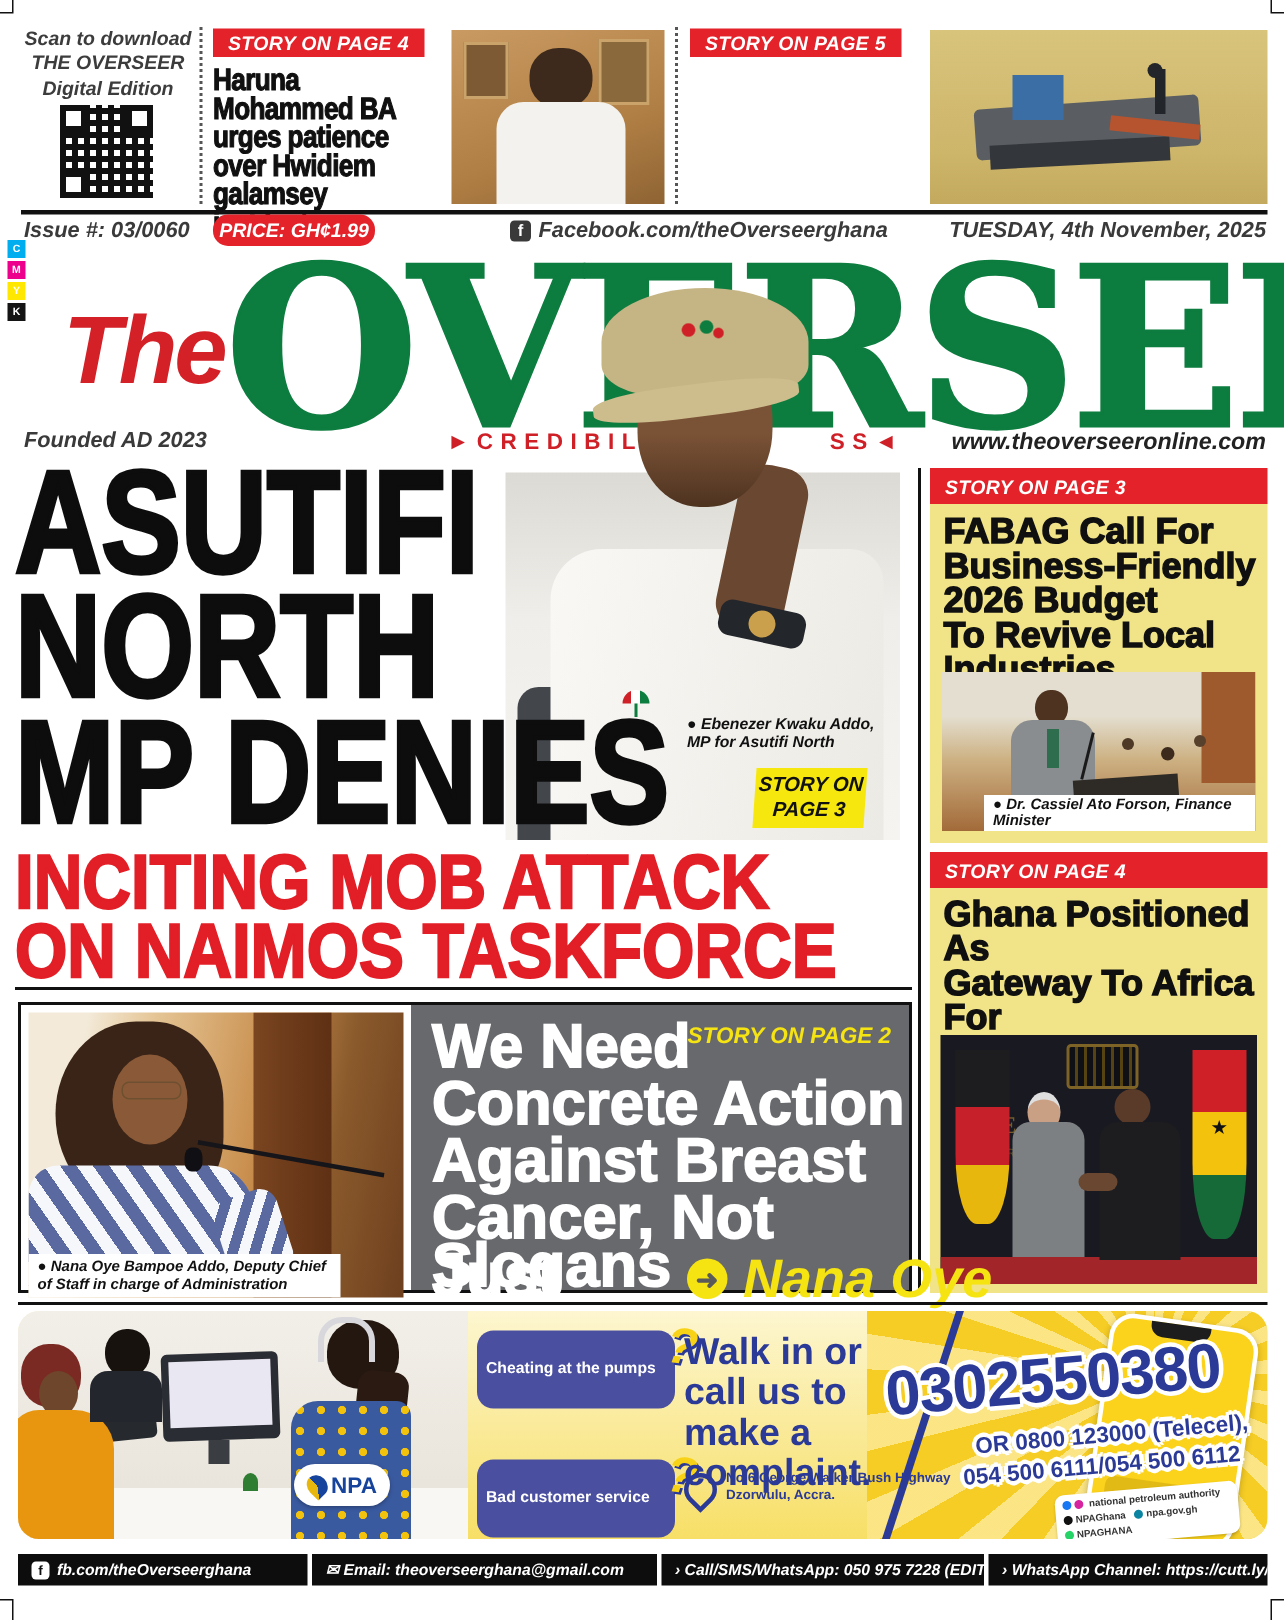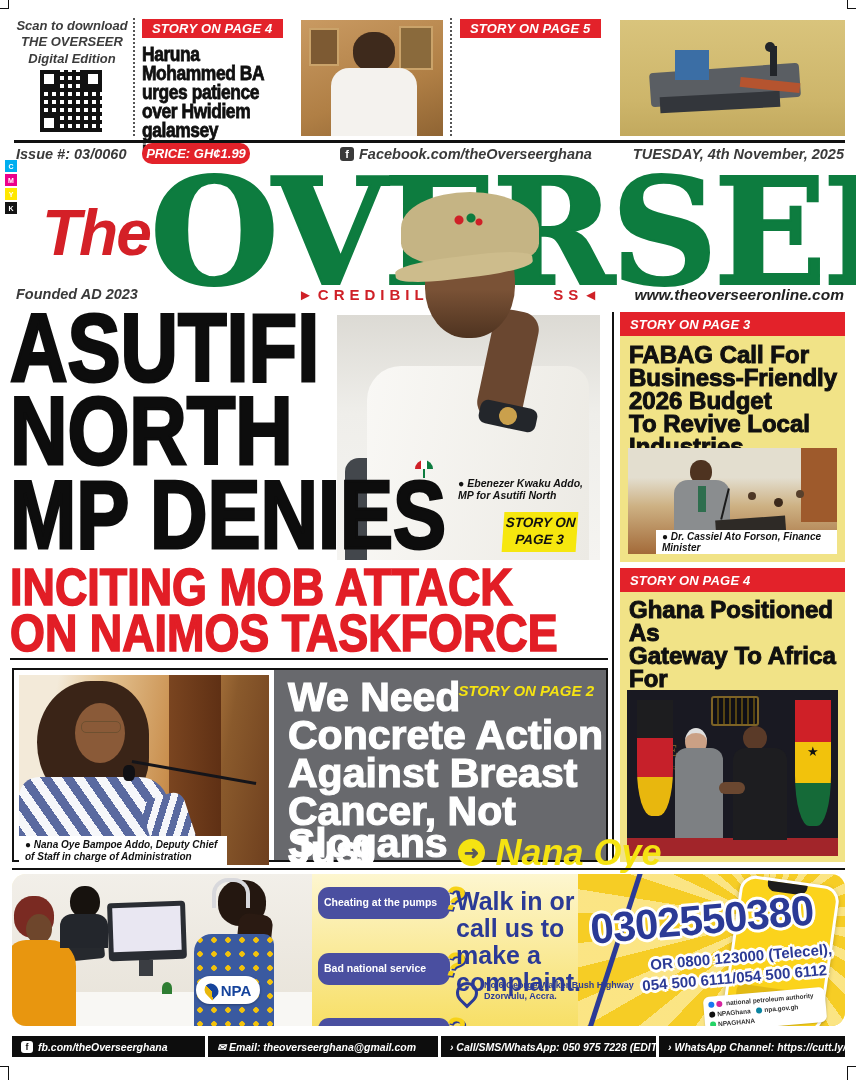--- a/index.html
+++ b/index.html
@@ -51,21 +51,21 @@
   
   .graybox{background:#68696d;}
   .bc-head{color:#fff;font-weight:bold;font-size:41px;line-height:.93;-webkit-text-stroke:1.2px #fff;
            transform:scaleX(.86);transform-origin:left top;white-space:pre-line;}
   .yel{color:#f5e312;}
   .arrow-circ{display:inline-flex;width:27px;height:27px;border-radius:50%;background:#f5e312;color:#5a5a5a;
               align-items:center;justify-content:center;font-size:18px;font-weight:bold;margin:0 6px;vertical-align:middle;}
   
   .ad{border-radius:14px;overflow:hidden;background:linear-gradient(180deg,#fdf6d0,#f7df66);}
   .pill{position:relative;width:120px;background:#4a4fa0;border-radius:11px;color:#fff;font-weight:bold;
-        font-size:10.5px;display:flex;align-items:center;padding:4px 6px;line-height:1.05;}
+        font-size:10.5px;display:flex;align-items:center;padding:14px 6px;line-height:1.05;}
   .qmark{position:absolute;right:-15px;top:-6px;color:#f7d216;font-size:34px;font-weight:bold;font-style:italic;
          text-shadow:1.5px 1.5px 0 #2b3a96;transform:rotate(8deg);}
   .cta{color:#2b3a96;font-weight:bold;font-size:25px;line-height:1.08;}
   .outline-blue{color:#2b3a96;font-weight:bold;
      text-shadow:-2px -2px 0 #fff,2px -2px 0 #fff,-2px 2px 0 #fff,2px 2px 0 #fff,0 3px 0 #fff,3px 0 0 #fff,-3px 0 0 #fff,0 -3px 0 #fff;}
   .dot{display:inline-block;width:6px;height:6px;border-radius:50%;margin-right:2px;vertical-align:middle;}
   
   .fseg{background:#0d0d0d;color:#fff;font-style:italic;font-weight:bold;font-size:10.5px;
         display:flex;align-items:center;padding:0 9px;white-space:nowrap;overflow:hidden;}
 </style>
@@ -290,21 +290,21 @@
     <div class="abs" style="left:184px;top:102px;width:64px;height:28px;background:#fff;border-radius:14px;display:flex;align-items:center;justify-content:center;gap:3px;box-shadow:0 1px 3px rgba(0,0,0,.3);">
       <span style="width:13px;height:15px;border-radius:50% 50% 50% 0;background:conic-gradient(#16449c 0 60%,#e8b70e 60%);display:inline-block;transform:rotate(-45deg);"></span>
       <span style="color:#16449c;font-weight:bold;font-size:15px;">NPA</span>
     </div>
 
     <div class="abs pill" style="left:306px;top:13px;height:24px;">
       <span>Cheating at the pumps</span>
       <span class="qmark">?</span>
     </div>
     <div class="abs pill" style="left:306px;top:47px;height:24px;">
-      <span>Bad national service</span>
+      <span>Bad customer service</span>
       <span class="qmark">?</span>
     </div>
     <div class="abs pill" style="left:306px;top:80px;height:28px;">
       <span class="ml" style="font-size:10px;">Suspected poor
 quality of fuel</span>
       <span class="qmark">?</span>
     </div>
 
     <div class="abs" style="left:566px;top:0;width:267px;height:152px;background:
         repeating-conic-gradient(from 0deg at 72% 30%, rgba(255,248,210,.55) 0 7deg, rgba(246,205,37,0) 7deg 16deg),#f6cd25;"></div>

